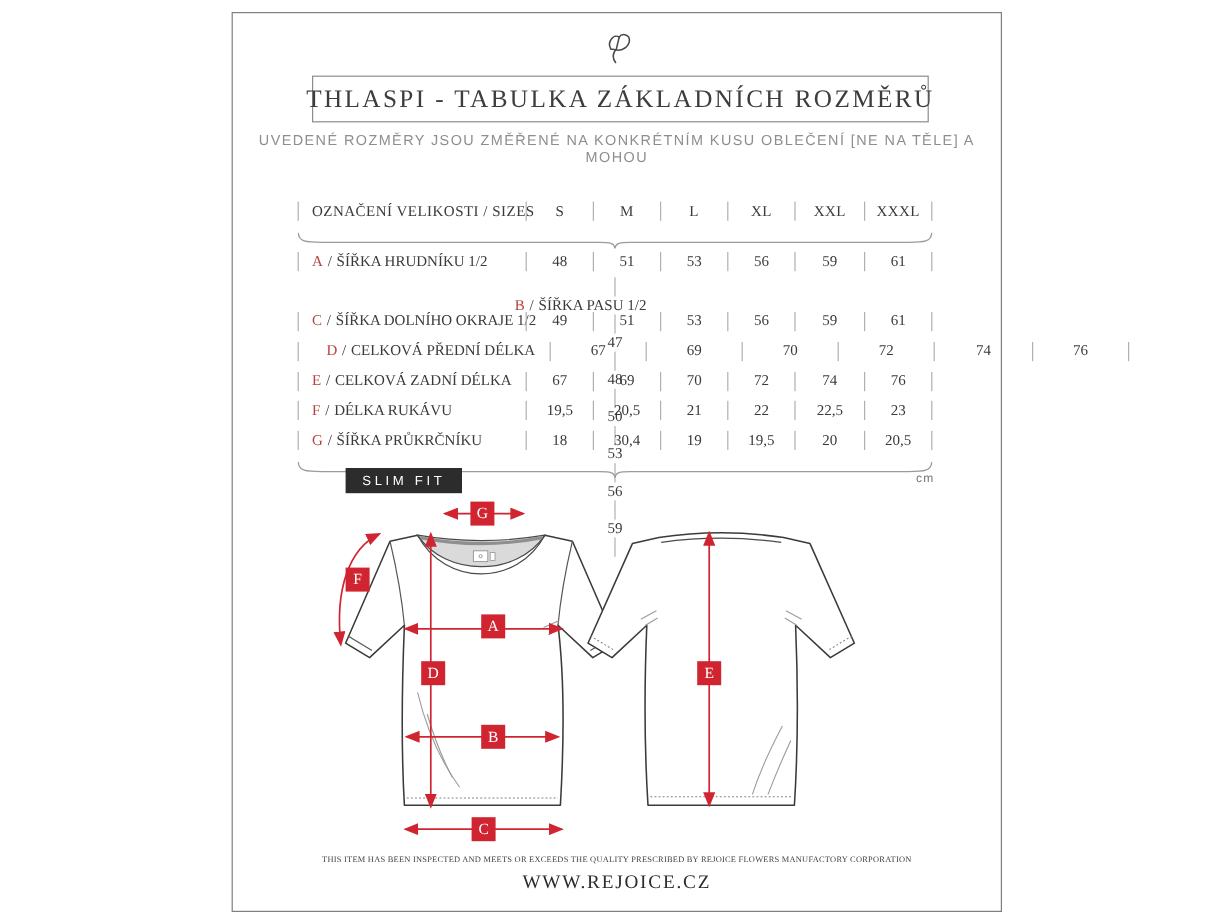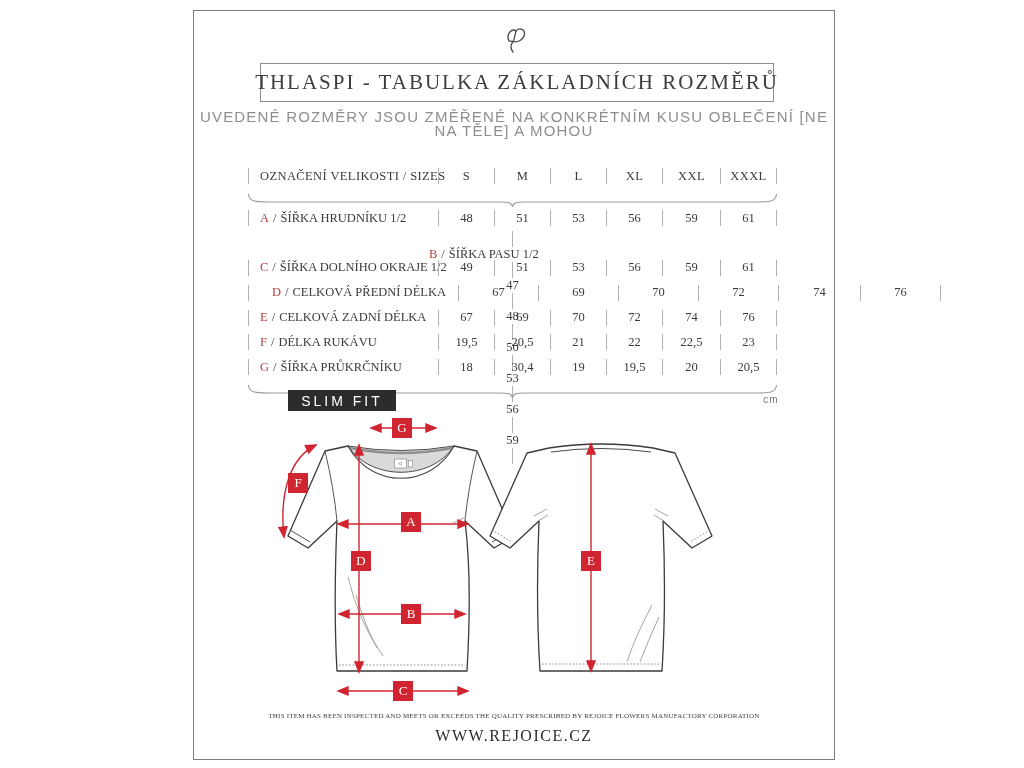--- a/index.html
+++ b/index.html
@@ -6,41 +6,41 @@
   .canvas{position:relative;width:1024px;height:768px;background:#fff;overflow:hidden;
           font-family:"Liberation Serif",serif;color:#3a3a3a;}
   .frame{position:absolute;left:193px;top:10px;width:640px;height:748px;border:1px solid #7e7e7e;background:#fff;}
 
   
   .logo{position:absolute;left:310px;top:15px;width:24px;height:36px;}
   .title-box{position:absolute;left:66px;top:52px;width:512px;height:37px;border:1px solid #8c8c8c;
              display:flex;align-items:center;justify-content:center;
              font-size:21px;letter-spacing:2px;color:#3d3d3d;white-space:nowrap;}
   .subtitle{position:absolute;left:0;top:99px;width:100%;text-align:center;
-            font-family:"Liberation Sans",sans-serif;font-size:15px;letter-spacing:1.2px;
+            font-family:"Liberation Sans",sans-serif;font-size:12px;letter-spacing:1.2px;
             line-height:14px;color:#8e8e8e;}
 
   
   .trow{position:absolute;left:54px;width:529px;display:flex;align-items:center;font-size:12.5px;}
   .thead{top:154px;height:22px;letter-spacing:0.4px;}
   .sep{width:1px;height:16px;background:#b0b0b0;flex:none;}
   .c-label{width:189px;box-sizing:border-box;padding-left:11px;white-space:nowrap;}
   .c-size,.c-val{width:55px;text-align:center;flex:none;}
   .c-size.w57,.c-val.w57{width:57px;}
   .ltr{color:#b5433c;}
   .slash{margin:0 4px;}
   .brace{position:absolute;left:54px;width:529px;height:15px;}
   .brace-top{top:182px;}
   .brace-bot{top:373px;}
   .drow0{top:195px;} .drow1{top:219.8px;flex-direction:column;} .drow2{top:244.6px;} .drow3{top:269.4px;gap:12px;}
   .drow4{top:294.2px;} .drow5{top:319px;} .drow6{top:343.8px;}
   .drow{height:24.8px;}
 
-  .badge{position:absolute;left:94px;top:379px;width:108px;height:21px;background:#2c2c2c;color:#fff;
-         font-family:"Liberation Sans",sans-serif;font-size:14px;letter-spacing:3px;
+  .badge{position:absolute;left:94px;top:379px;width:97px;height:21px;background:#2c2c2c;color:#fff;
+         font-family:"Liberation Sans",sans-serif;font-size:11px;letter-spacing:3px;
          display:flex;align-items:center;justify-content:center;}
   .unit{position:absolute;left:557px;top:383px;width:40px;text-align:center;
         font-family:"Liberation Sans",sans-serif;font-size:10px;letter-spacing:1px;color:#757575;}
 
   
   .diagram{position:absolute;left:37px;top:398px;width:560px;height:310px;}
   .diagram svg{position:absolute;left:0;top:0;}
   .dlabel{position:absolute;width:20px;height:20px;background:#d02531;color:#fff;
           font-size:13px;display:flex;align-items:center;justify-content:center;}
   .lab-g{left:161px;top:9px;} .lab-f{left:57px;top:64px;} .lab-a{left:170px;top:103px;}

